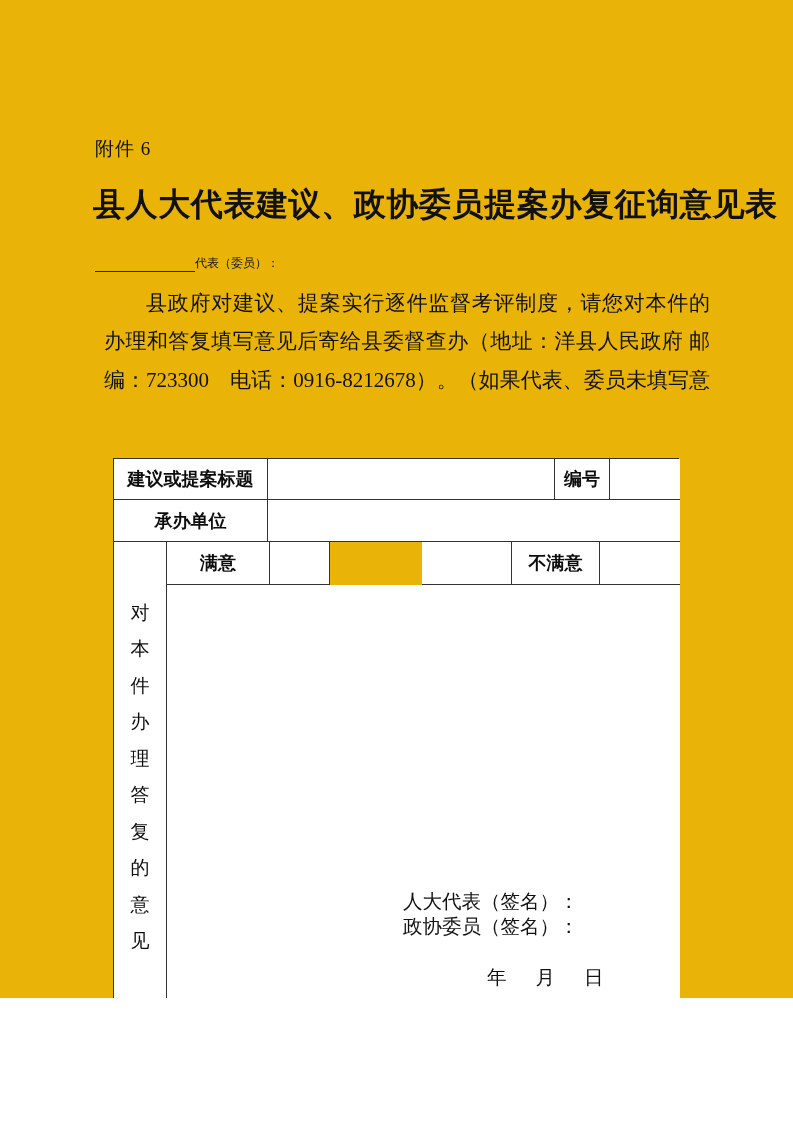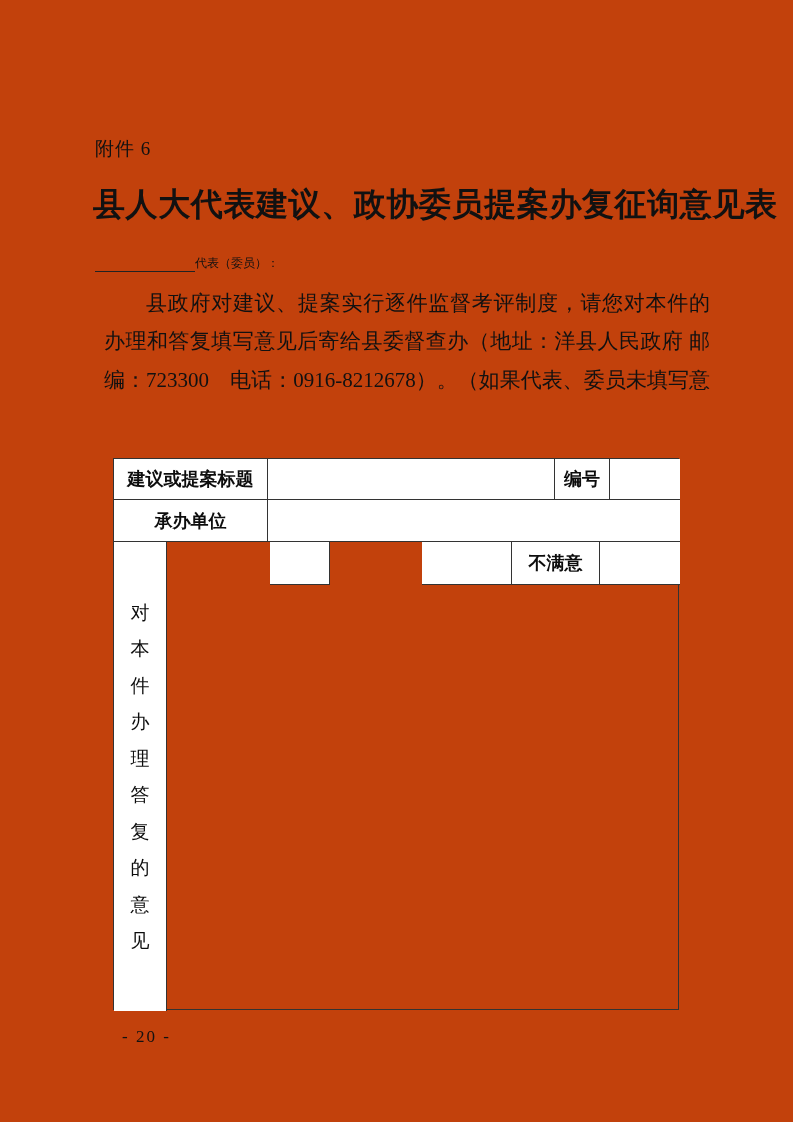--- a/index.html
+++ b/index.html
@@ -1,18 +1,18 @@
 <!DOCTYPE html>
 <html><head>
 <meta charset="utf-8">
 <style>
   * { margin:0; padding:0; box-sizing:border-box; }
   html,body { background:#ffffff; }
   body { width:793px; height:1122px; position:relative; font-family:"Liberation Serif","DejaVu Serif",serif; color:#111; }
-  .page { position:absolute; left:0; top:0; width:793px; height:1122px; background:#c2410c; overflow:hidden; }
+  .page { position:absolute; left:0; top:0; width:793px; height:998px; background:#eab308; overflow:hidden; }
 
   .attachment { position:absolute; left:95px; top:136px; font-size:19px; letter-spacing:1px; }
   .doc-title { position:absolute; left:93px; top:183px; width:610px; font-size:32px; font-weight:bold; letter-spacing:0.6px; white-space:nowrap; font-family:"Liberation Serif","DejaVu Serif",serif; }
 
   .salutation { position:absolute; left:95px; top:249px; font-size:20px; height:28px; }
   .sal-underline { display:inline-block; width:100px; border-bottom:1.6px solid #222; height:21px; vertical-align:bottom; }
   .sal-text { font-size:12px; }
 
   .intro { position:absolute; left:104px; top:284px; width:606px; font-size:21px; }
   .intro .line { height:38.4px; line-height:38.4px; white-space:nowrap; }
@@ -88,23 +88,35 @@
       <span>件</span>
       <span>办</span>
       <span>理</span>
       <span>答</span>
       <span>复</span>
       <span>的</span>
       <span>意</span>
       <span>见</span>
     </div>
 
+    <div class="cell lab br bb r3a">满意</div>
     <div class="cell br bb r3b"></div>
     <div class="cell br bb r3d"></div>
     <div class="cell lab br bb r3e">不满意</div>
     <div class="cell bb r3f"></div>
 
+    <div class="cell r4">
+      <div class="sig">
+        <div class="sline">人大代表（签名）：</div>
+        <div class="sline">政协委员（签名）：</div>
+      </div>
+      <div class="dateline">
+        <span>年</span>
+        <span>月</span>
+        <span>日</span>
+      </div>
+    </div>
 
   </div>
 
   <div class="pagenum">- 20 -</div>
 
 </div>
 
 </body></html>

